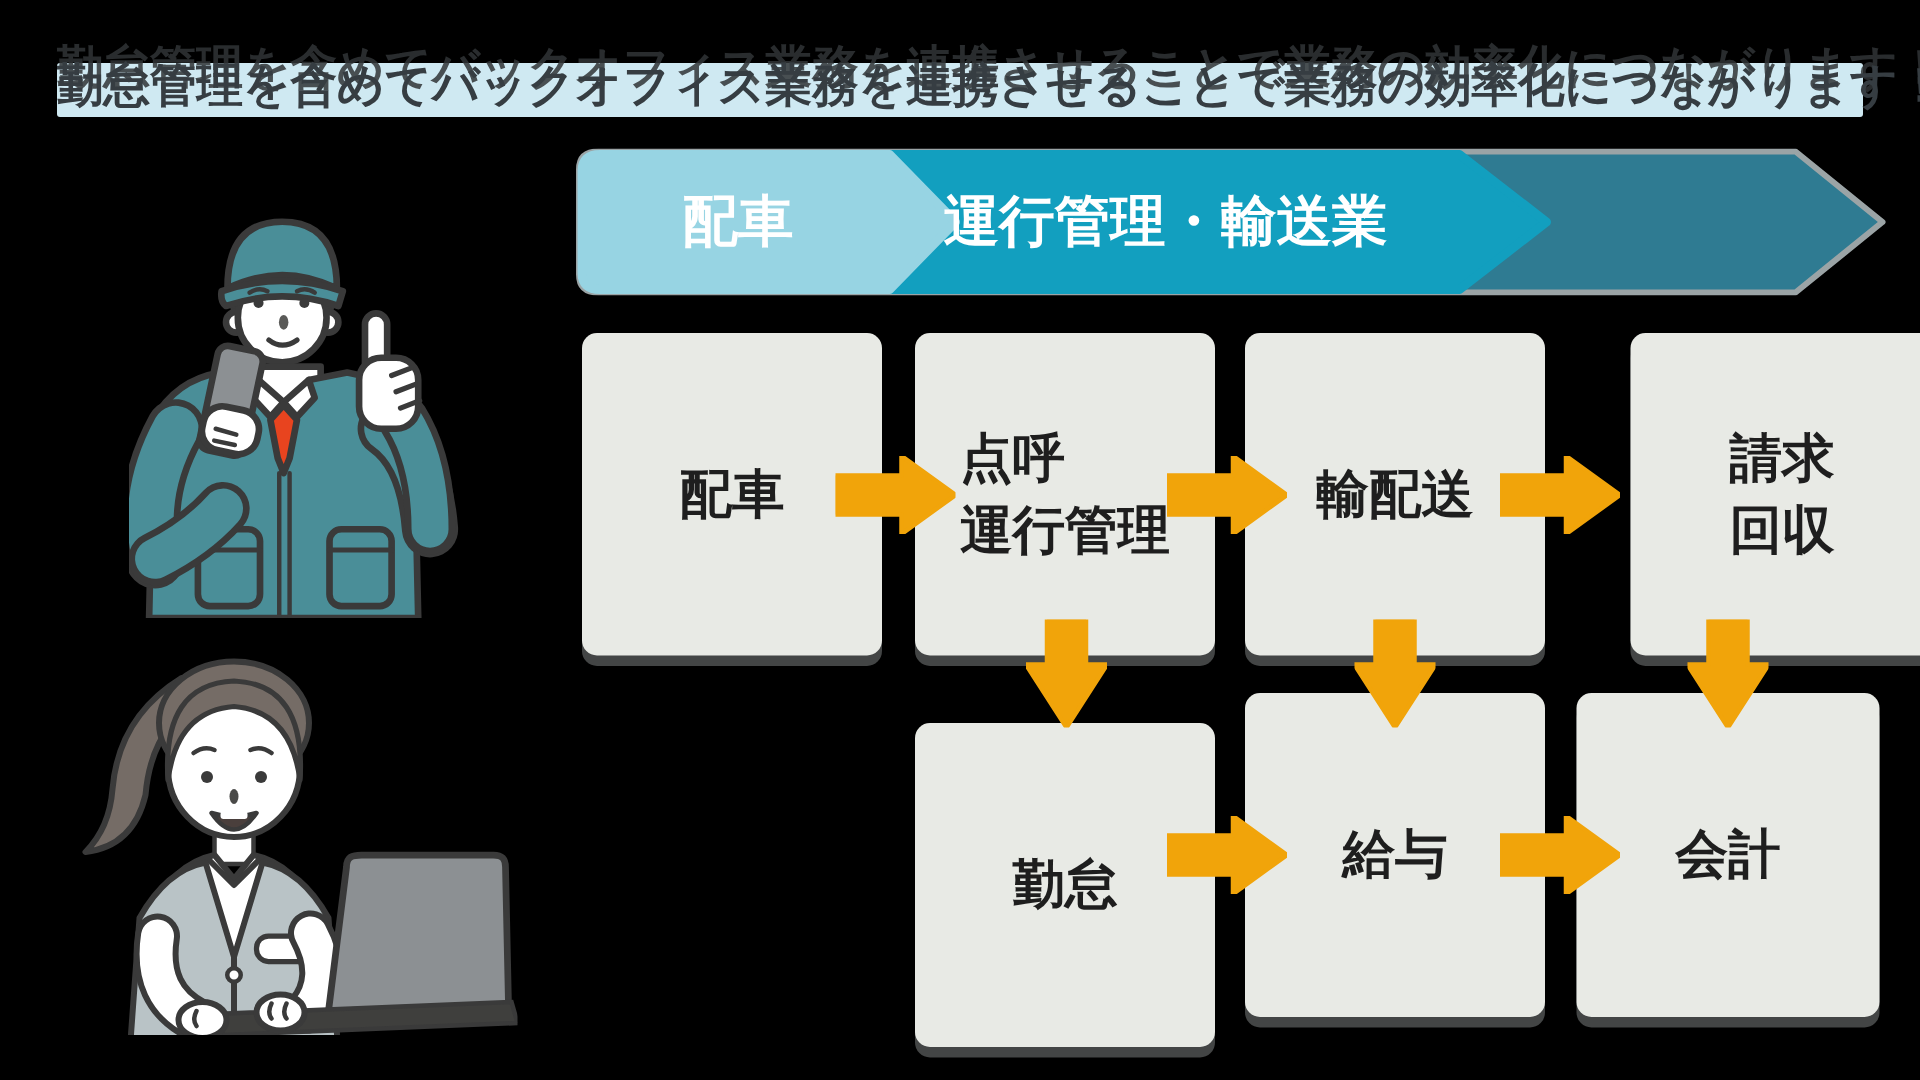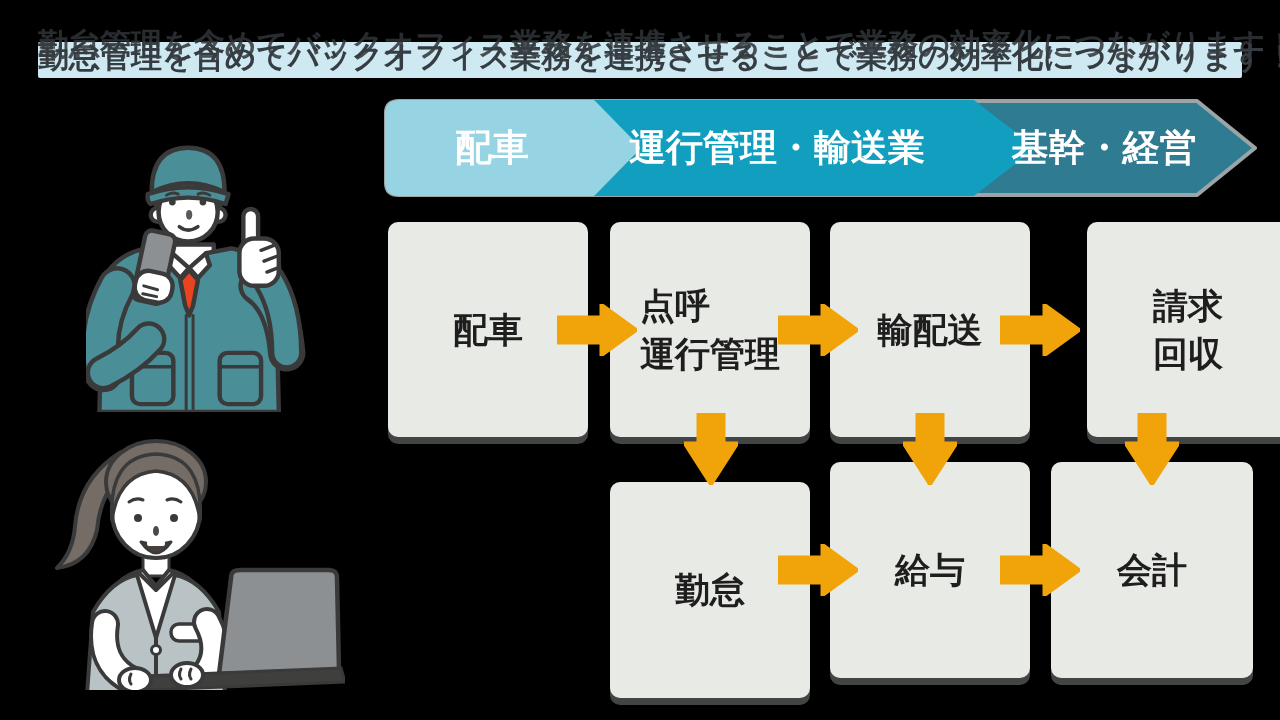--- a/index.html
+++ b/index.html
@@ -57,21 +57,20 @@
   </div>
 
   <svg class="chevron" viewBox="0 0 877 98">
 
     <path d="M16,2 L814,2 L872,49 L814,96 L16,96 Q3,96 3,84 L3,14 Q3,2 16,2 Z" stroke="#9BA4A6" stroke-width="4" stroke-linejoin="round" fill="#2F7B92"></path>
     <polygon points="196,4 590,4 648,49 590,94 196,94" stroke="#129FBF" stroke-width="6" stroke-linejoin="round" fill="#129FBF"></polygon>
     <path d="M17,4 L210,4 L254,49 L210,94 L17,94 Q5,94 5,83 L5,15 Q5,4 17,4 Z" stroke="#97D4E3" stroke-width="6" stroke-linejoin="round" fill="#97D4E3"></path>
   </svg>
   <div class="cl cl1">配車</div>
   <div class="cl cl2">運行管理・輸送業</div>
-  <div class="cl cl3">基幹・経営</div>
 
   <div class="pbox b1">
     <div class="lbl">配車</div>
   </div>
   <div class="pbox b2">
     <div class="lbl left">点呼
 運行管理</div>
   </div>
   <div class="pbox b3">
     <div class="lbl">輸配送</div>

